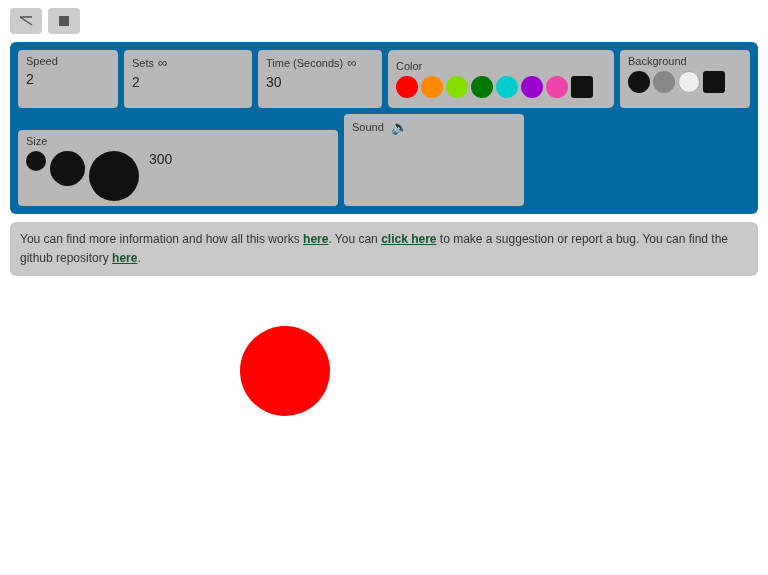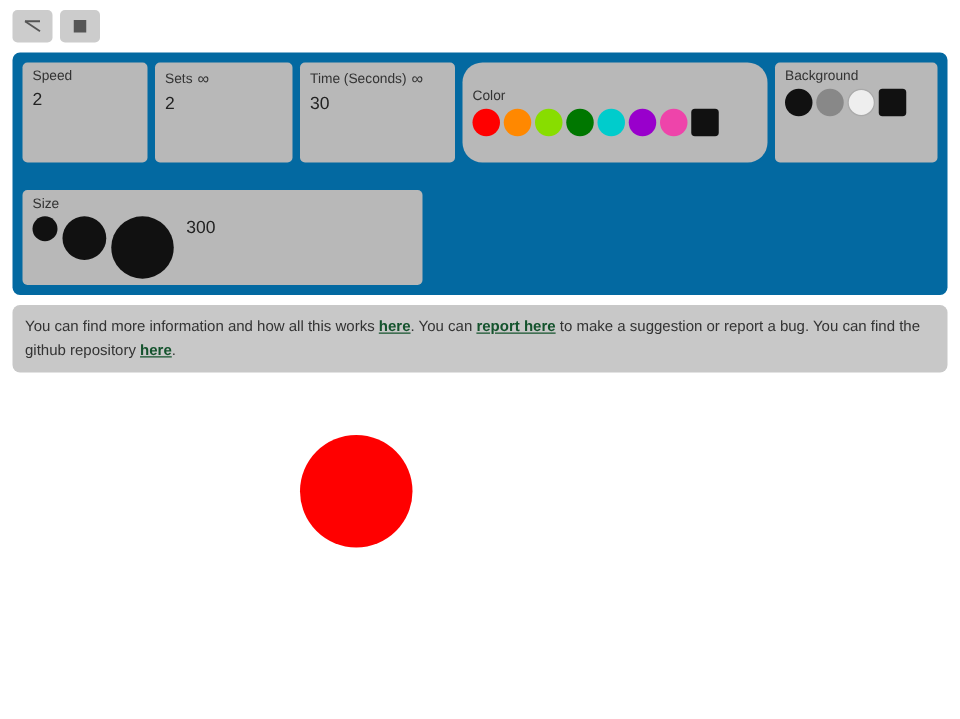--- a/index.html
+++ b/index.html
@@ -61,28 +61,28 @@
       align-items: center;
       gap: 4px;
     }
 
     .cell-value {
       font-size: 14px;
       color: #222;
     }
 
     .speed-cell { width: 100px; }
-    .sets-cell { width: 110px; }
+    .sets-cell { width: 128px; }
     .time-cell { width: 124px; }
 
     .color-cell {
       flex: 1;
       background: #b8b8b8;
-      border-radius: 16px;
-      padding: 21px 8px;
+      border-radius: 5px;
+      padding: 10px 8px;
       min-height: 52px;
     }
 
     .bg-cell {
       width: 130px;
       background: #b8b8b8;
       border-radius: 4px;
       padding: 5px 8px;
       min-height: 52px;
     }
@@ -282,22 +282,28 @@
   <div class="row2">
     <div class="size-cell">
       <div class="cell-label">Size</div>
       <div class="size-circles">
         <div class="size-circle-sm"></div>
         <div class="size-circle-md"></div>
         <div class="size-circle-lg"></div>
         <span class="size-value">300</span>
       </div>
     </div>
+    <div class="sound-cell">
+      <div class="cell-label">
+        <span>Sound</span>
+        <span style="cursor:pointer; font-size:14px; margin-left:4px;">🔊</span>
+      </div>
+    </div>
   </div>
 </div>
 
 <div class="info-bar">
-  <span>You can find more information and how all this works </span><a href="#">here</a><span>. You can </span><a href="#">report here</a><span> to make a suggestion or report a bug. You can find the github repository </span><a href="#">here</a><span>.</span>
+  <span>You can find more information and how all this works </span><a href="#">here</a><span>. You can </span><a href="#">click here</a><span> to make a suggestion or report a bug. You can find the github repository </span><a href="#">here</a><span>.</span>
 </div>
 
 <div class="ball-area">
   <div class="ball" id="ball" style="width: 90px; height: 90px; background: rgb(255, 0, 0); left: 240px; top: 50px;"></div>
 </div>
 
 </body></html>

